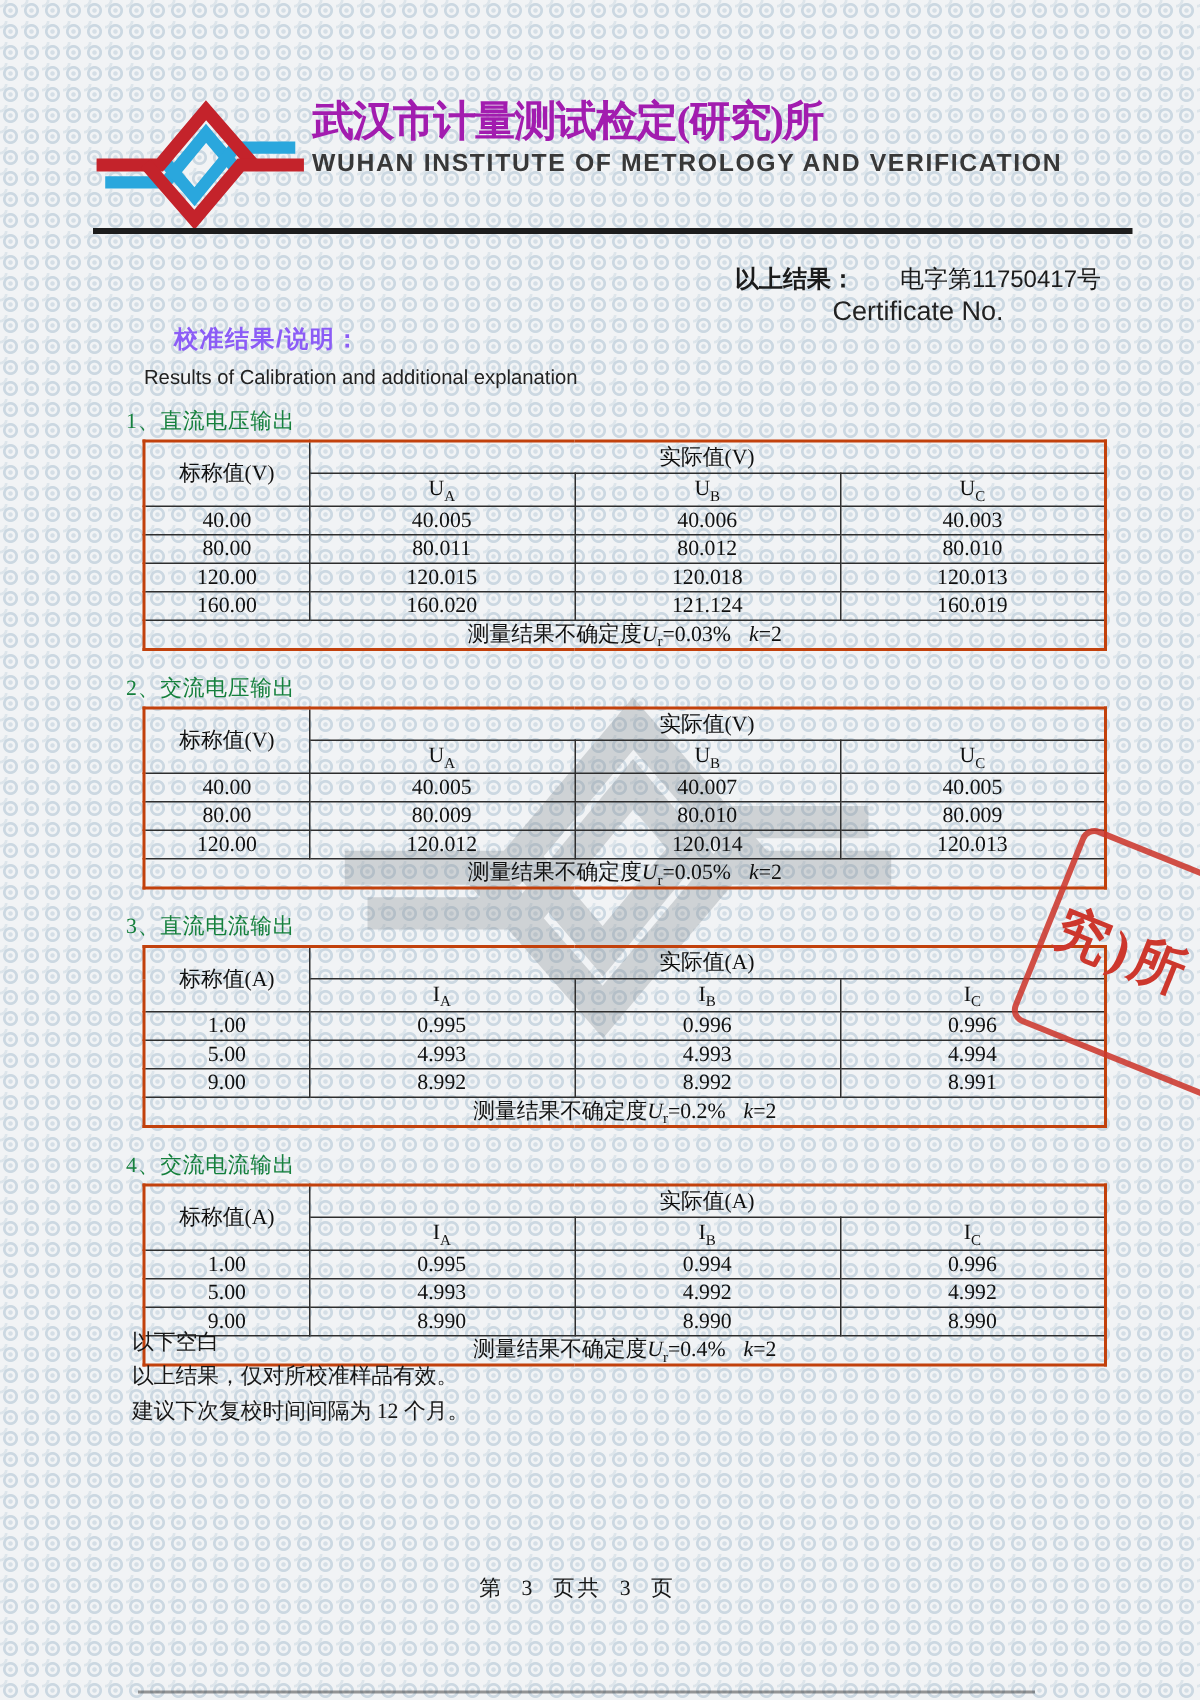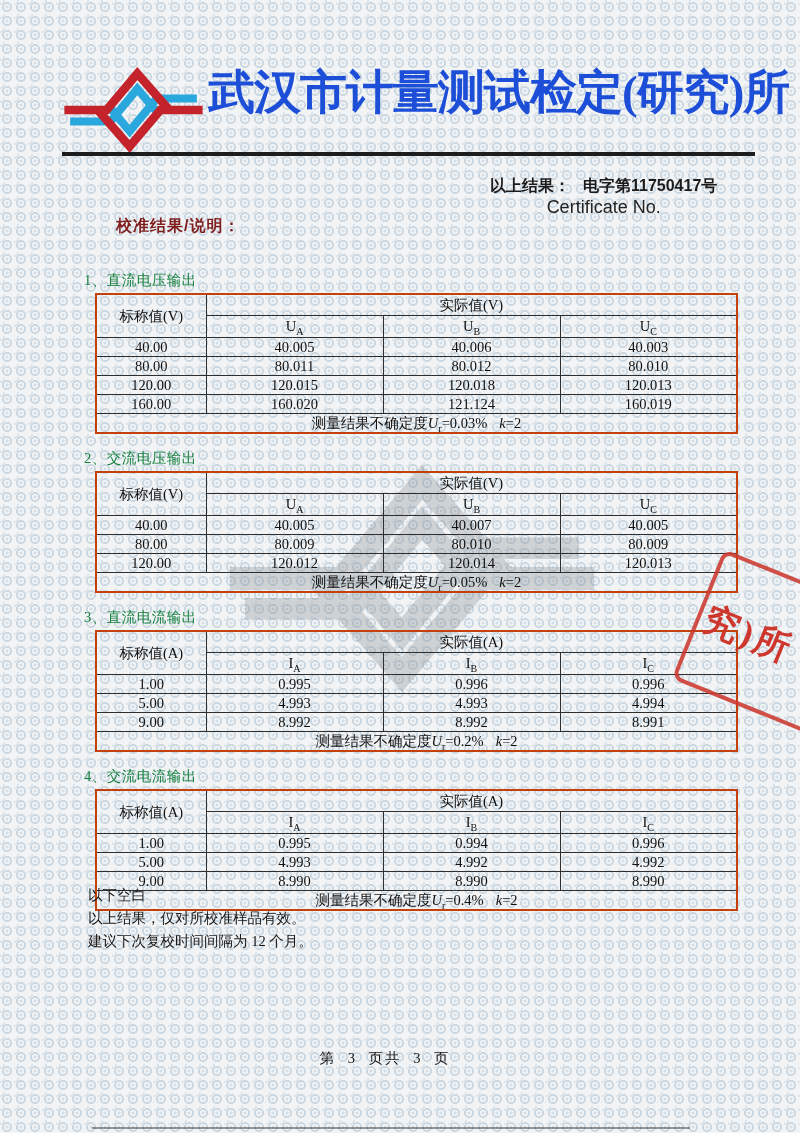--- a/index.html
+++ b/index.html
@@ -12,34 +12,34 @@
       radial-gradient(circle at 7px 7px, rgba(151,178,199,0.32) 1.1px, rgba(151,178,199,0) 1.9px),
       radial-gradient(circle at 0px 0px, rgba(151,178,199,0) 2.9px, rgba(151,178,199,0.22) 3.5px, rgba(151,178,199,0.22) 4.7px, rgba(151,178,199,0) 5.3px);
     background-size:14px 14px;
   }
   .page{position:absolute;inset:0;overflow:hidden;}
 
   
   .header{position:absolute;left:60px;top:62px;width:696px;display:flex;align-items:flex-start;}
   .logo-wrap{width:147px;height:96px;flex:0 0 auto;}
   .title-block{margin-left:1px;padding-top:4px;}
-  .org-cn{font-family:"Liberation Serif","DejaVu Serif",serif;font-weight:700;font-size:47px;
-          line-height:1.12;white-space:nowrap;letter-spacing:-1px;color:#1d4ed8;}
+  .org-cn{font-family:"Liberation Serif","DejaVu Serif",serif;font-weight:700;font-size:28px;
+          line-height:1.12;white-space:nowrap;letter-spacing:-1px;color:#a21caf;}
   .org-en{font-size:16.5px;font-weight:600;letter-spacing:1.1px;color:#383838;margin-top:3px;white-space:nowrap;}
   .head-rule{position:absolute;left:62px;top:152px;width:693px;height:4px;background:#1d1d1d;}
 
   
   .cert{position:absolute;left:490px;top:176px;}
   .cert-cn{font-size:16px;font-weight:700;color:#1b1b1b;}
-  .cert-cn .num{margin-left:13px;font-weight:700;}
+  .cert-cn .num{margin-left:30px;font-weight:400;}
   .cert-en{font-size:18px;color:#222;margin-top:0;text-align:center;}
 
   
   .section{position:absolute;left:88px;top:216px;}
-  .sec-cn{font-size:16px;font-weight:700;letter-spacing:1px;color:#7f1d1d;padding-left:28px;}
+  .sec-cn{font-size:16px;font-weight:700;letter-spacing:1px;color:#8b5cf6;padding-left:28px;}
   .sec-en{font-size:13.5px;color:#222;margin-top:7px;margin-left:8px;}
 
   
   .watermark{position:absolute;left:222px;top:452px;opacity:0.30;}
   .stamp{position:absolute;left:724px;top:549px;width:230px;height:132px;
          border:4px solid rgba(204,56,45,0.88);border-radius:10px;
          transform:rotate(22deg);transform-origin:0 0;
          color:#cd372d;font-family:"Liberation Serif","DejaVu Serif",serif;
          font-size:36px;font-weight:700;letter-spacing:3px;
          display:flex;align-items:center;padding-left:4px;z-index:6;}
@@ -78,33 +78,35 @@
     <div class="logo-wrap">
       <svg width="147" height="96" viewBox="0 0 150 100">
         <path d="M9 62 H51 L79 28 L101 54" fill="none" stroke="#2aa7dd" stroke-width="8.5"></path>
         <path d="M141 38 H99 L71 72 L49 46" fill="none" stroke="#2aa7dd" stroke-width="8.5"></path>
         <path d="M3 50 H47 L79 12 L113 51" fill="none" stroke="#c4232b" stroke-width="9"></path>
         <path d="M147 50 H103 L71 88 L37 49" fill="none" stroke="#c4232b" stroke-width="9"></path>
       </svg>
     </div>
     <div class="title-block">
       <div class="org-cn">武汉市计量测试检定(研究)所</div>
+      <div class="org-en">WUHAN INSTITUTE OF METROLOGY AND VERIFICATION</div>
     </div>
   </div>
   <div class="head-rule"></div>
 
   <div class="cert">
     <div class="cert-cn">
       <span>以上结果：</span><span class="num">电字第11750417号</span>
     </div>
     <div class="cert-en">Certificate No.</div>
   </div>
 
   <div class="section">
     <div class="sec-cn">校准结果/说明：</div>
+    <div class="sec-en">Results of Calibration and additional explanation</div>
   </div>
 
   <div class="watermark">
     <svg width="380" height="253" viewBox="0 0 150 100">
       <path d="M9 62 H51 L79 28 L101 54" fill="none" stroke="#80878d" stroke-width="8.5"></path>
       <path d="M141 38 H99 L71 72 L49 46" fill="none" stroke="#80878d" stroke-width="8.5"></path>
       <path d="M3 50 H47 L79 12 L113 51" fill="none" stroke="#80878d" stroke-width="9"></path>
       <path d="M147 50 H103 L71 88 L37 49" fill="none" stroke="#80878d" stroke-width="9"></path>
     </svg>
   </div>

